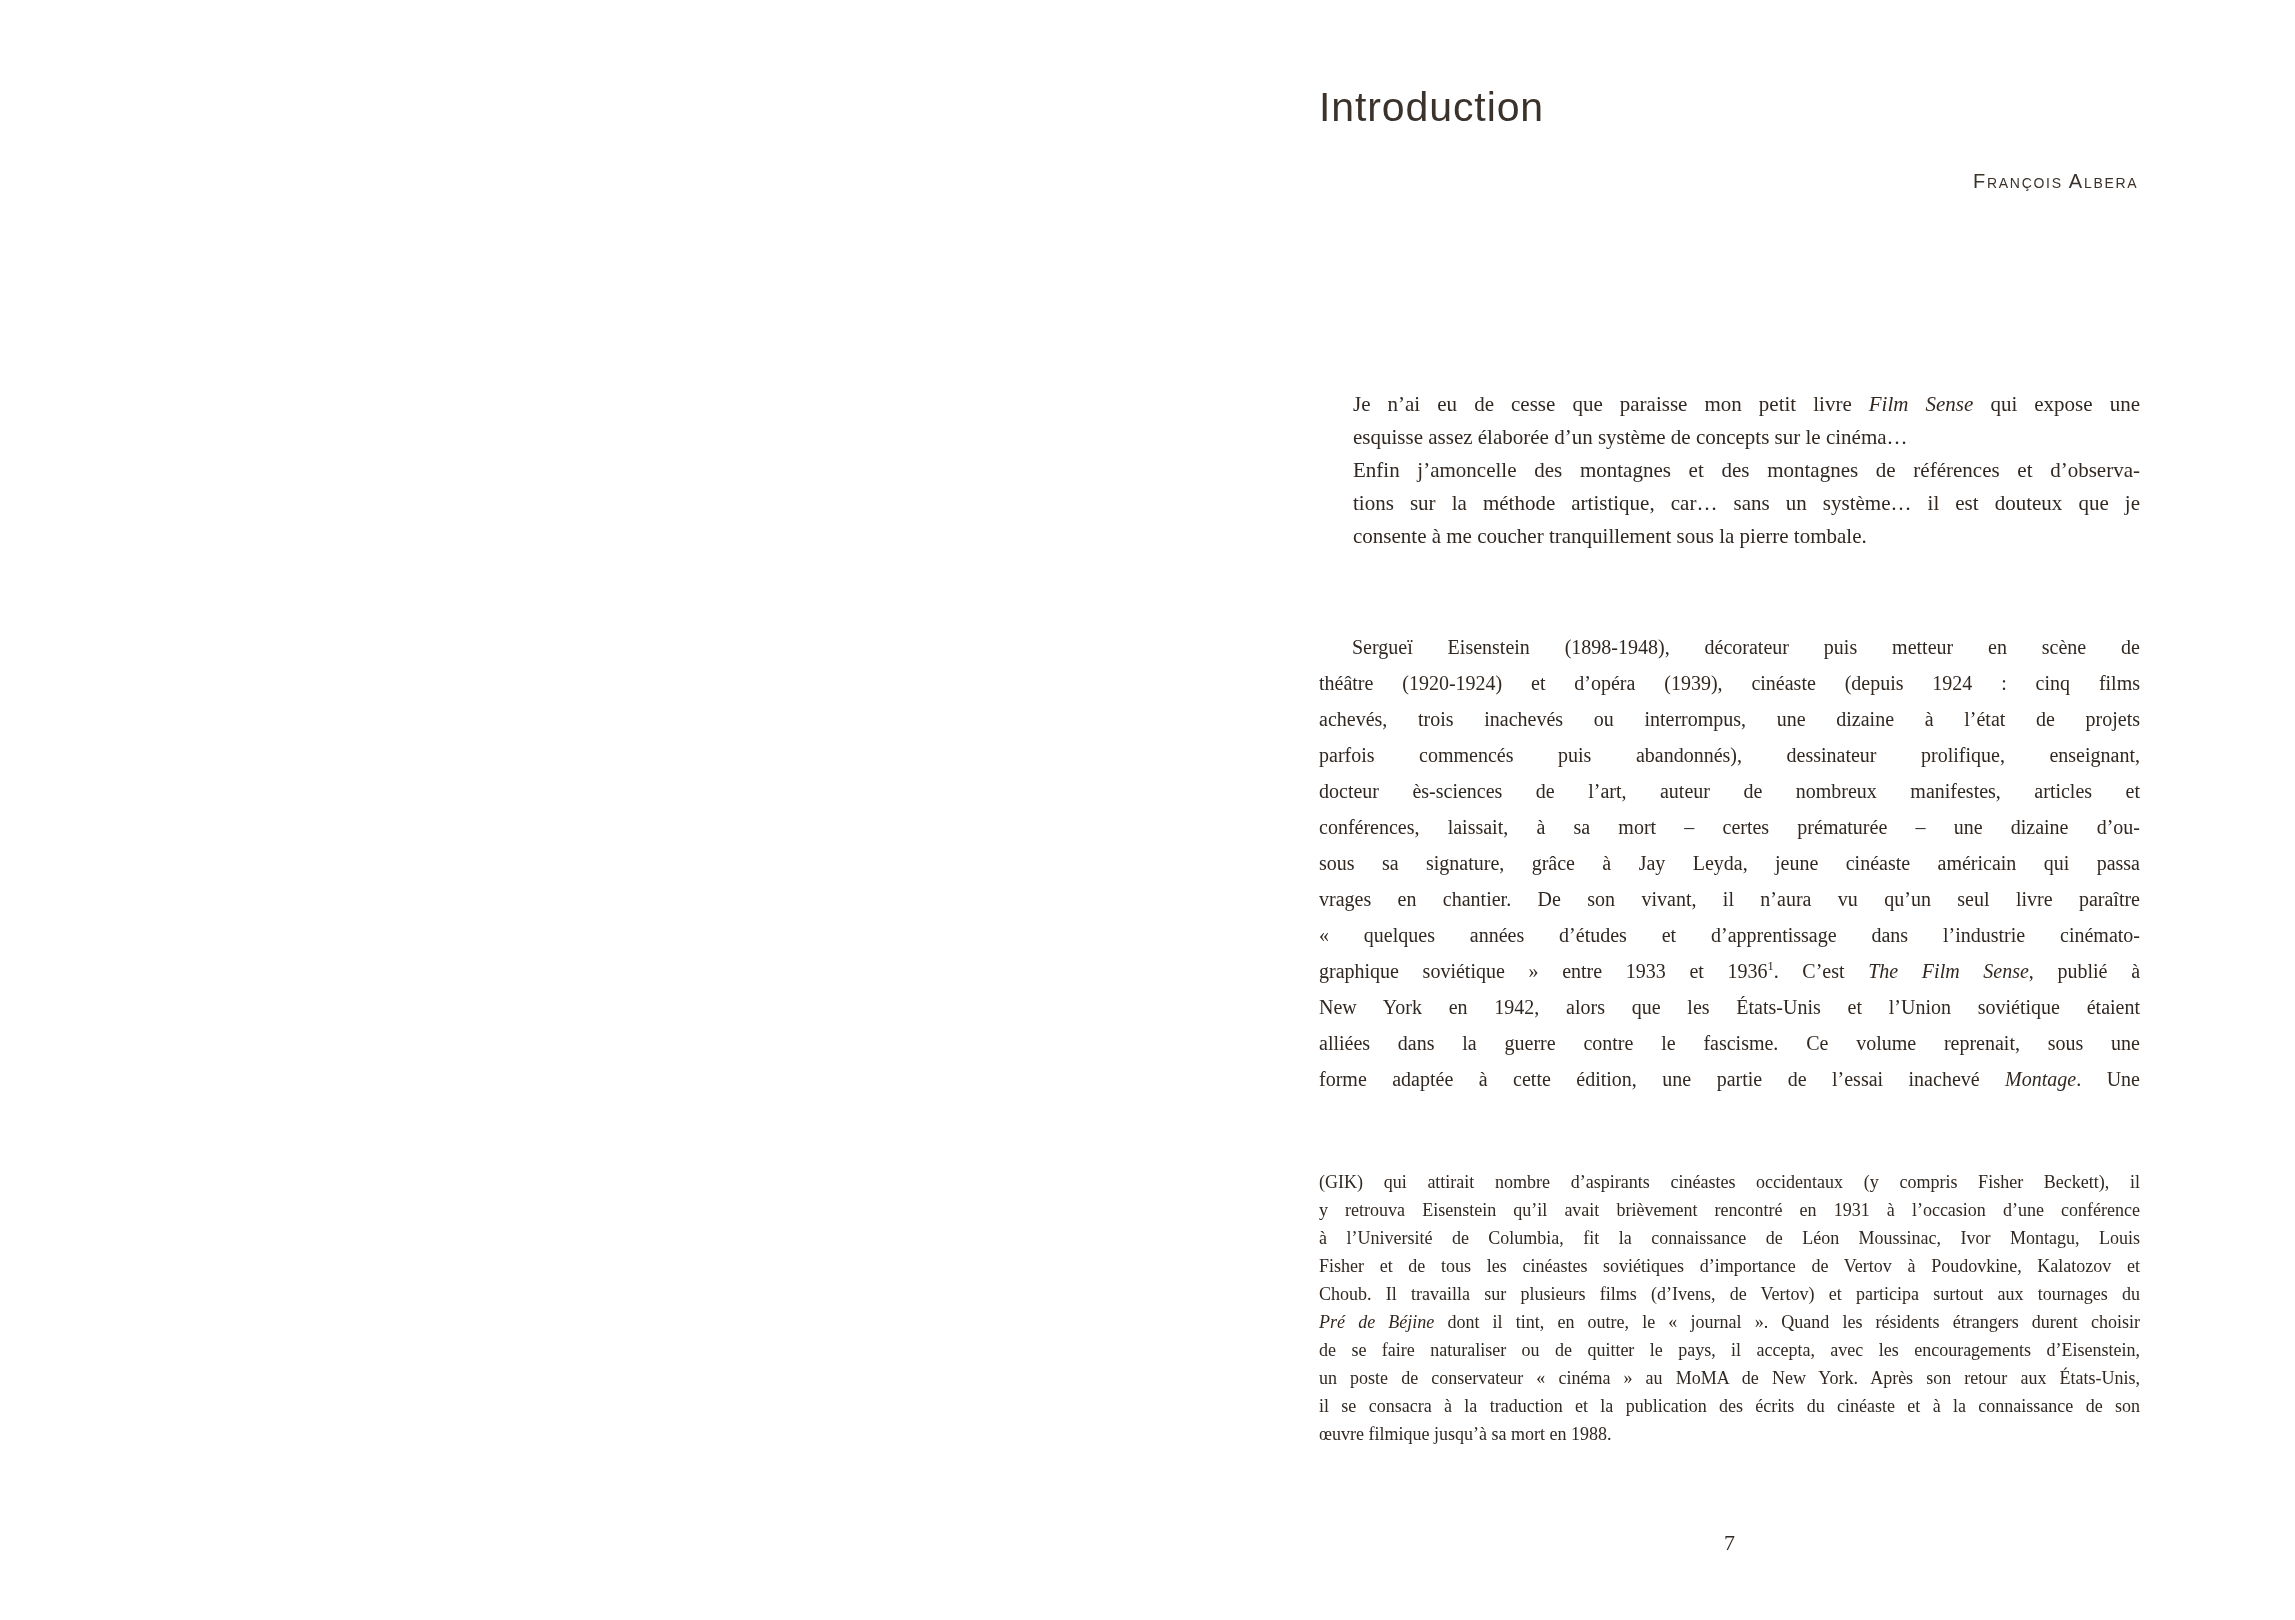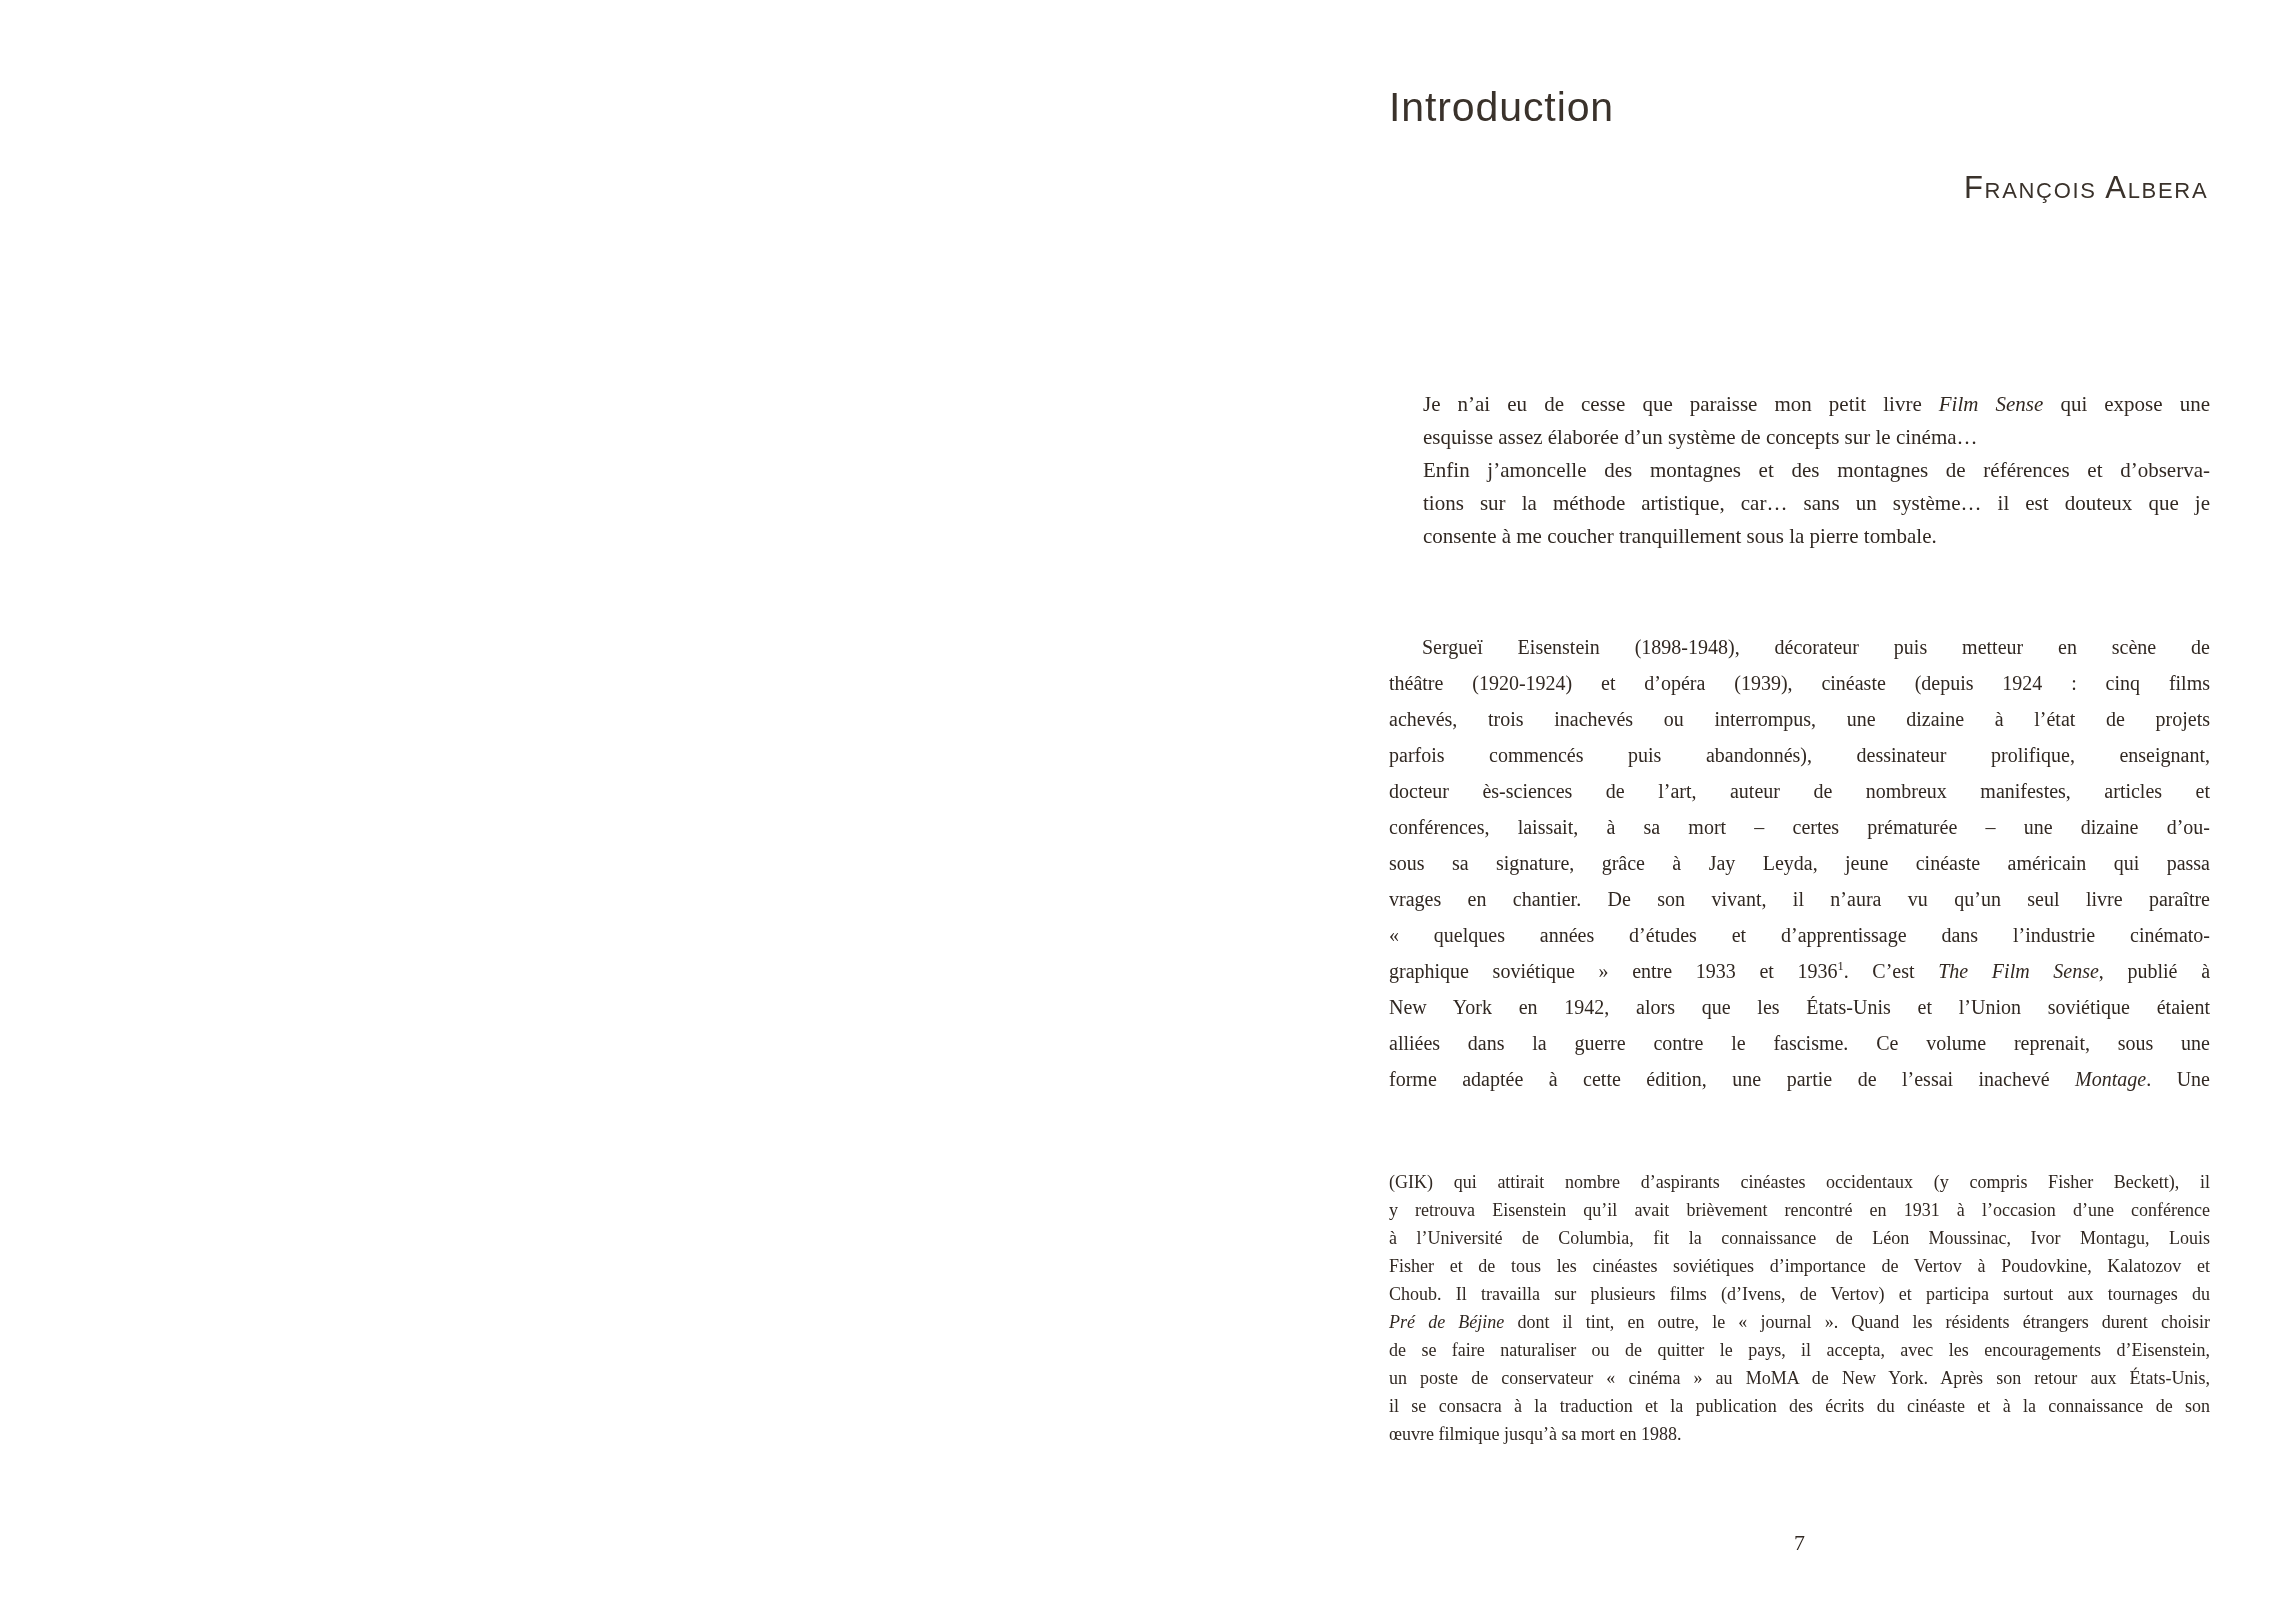--- a/index.html
+++ b/index.html
@@ -12,21 +12,21 @@
     position: relative;
     width: 2295px;
     height: 1621px;
     background: #ffffff;
     overflow: hidden;
     color: #312822;
     font-family: "Liberation Serif", serif;
   }
   .column {
     position: absolute;
-    left: 1389px;
+    left: 1319px;
     top: 0;
     width: 821px;
     height: 1212px;
   }
   .title {
     position: absolute;
     top: 84px;
     left: 0;
     margin: 0;
     font-family: "Liberation Sans", sans-serif;
@@ -34,21 +34,21 @@
     font-size: 41px;
     letter-spacing: 0.9px;
     color: #3a322b;
   }
   .author {
     position: absolute;
     top: 170px;
     right: 1.7px;
     font-family: "Liberation Sans", sans-serif;
     font-weight: 300;
-    font-size: 31px;
+    font-size: 20px;
     font-variant-caps: small-caps;
     letter-spacing: 1.7px;
     color: #3a322b;
   }
   .epigraph {
     position: absolute;
     top: 388px;
     left: 34px;
     width: 787px;
     font-size: 21px;

